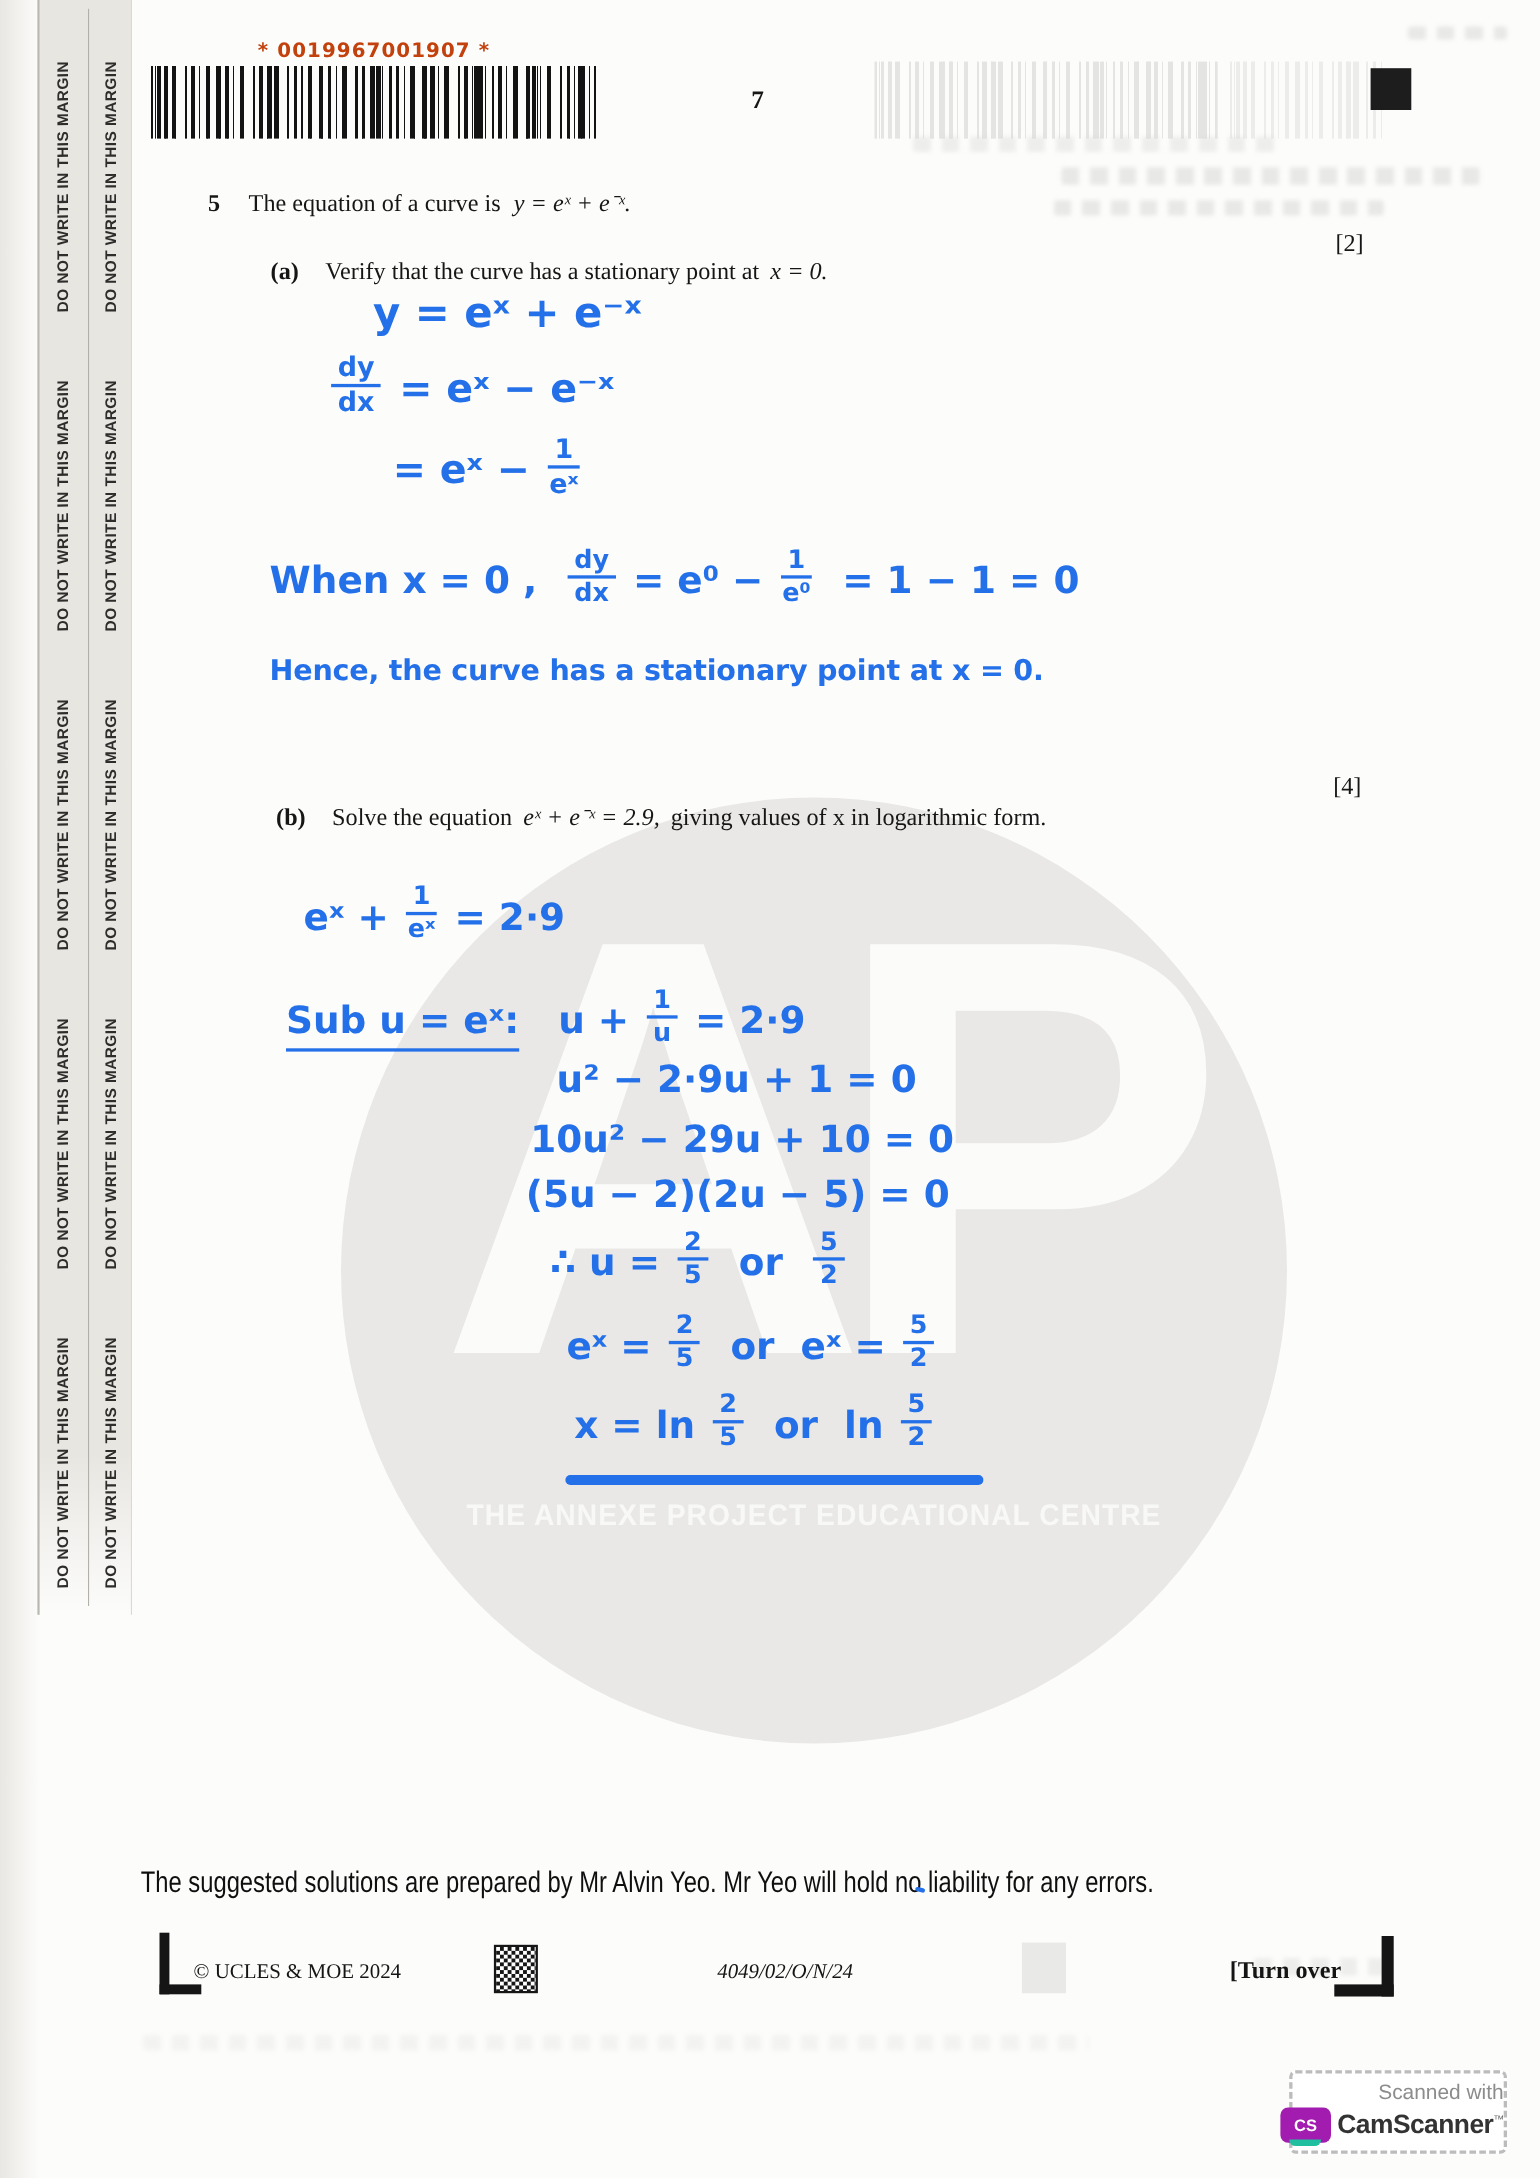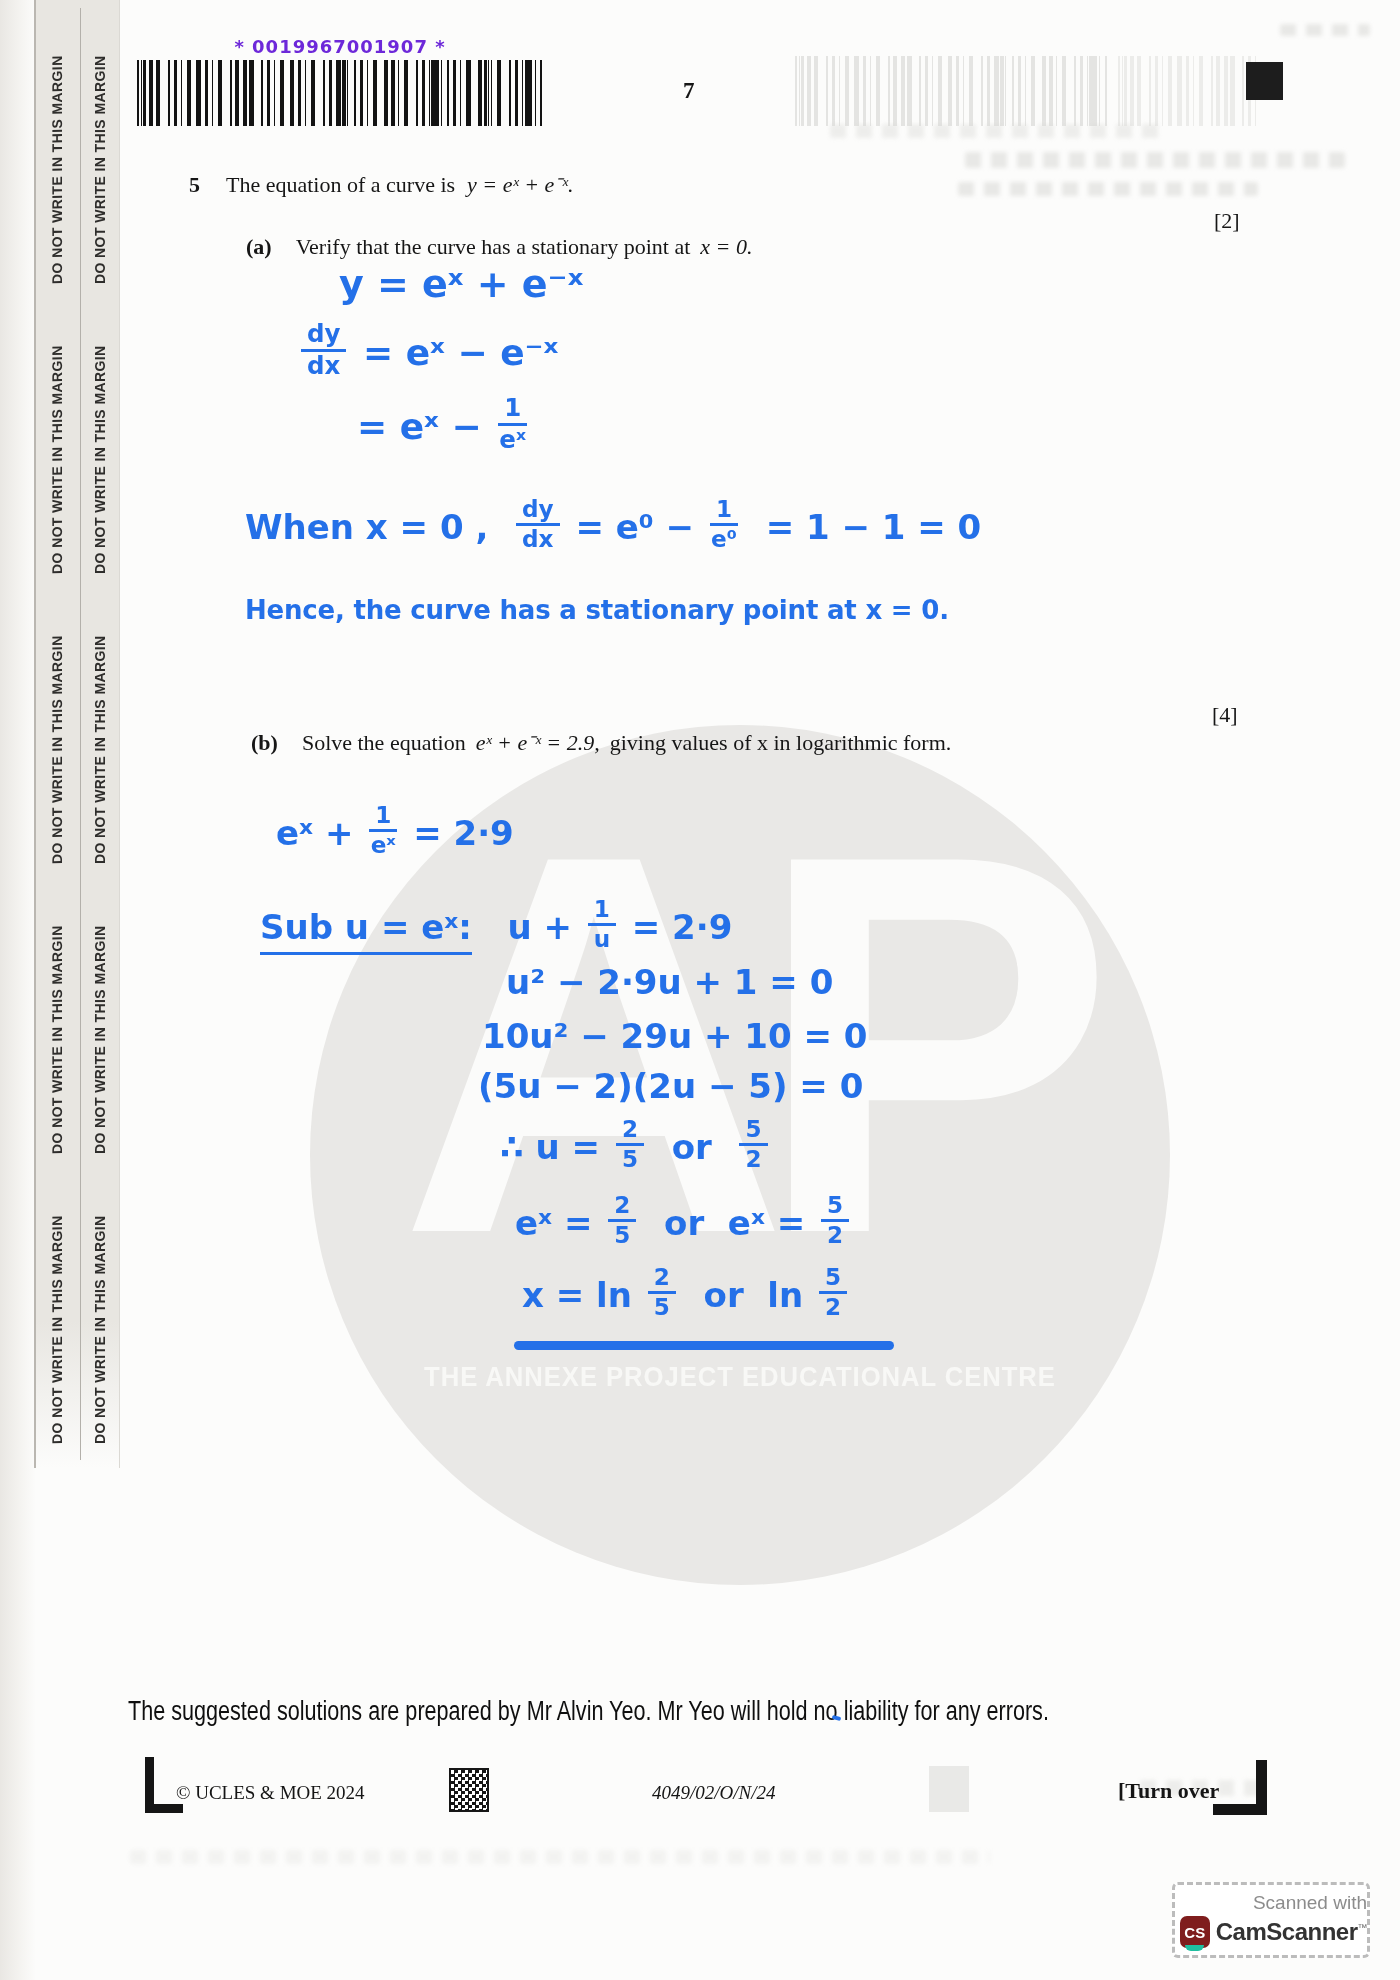--- a/index.html
+++ b/index.html
@@ -17,21 +17,21 @@
   .strip { position:absolute; top:8px; height:1452px; display:flex; flex-direction:column;
           align-items:center; gap:14px; }
   .strip-italic { left:1px; width:41px; font-style:italic; transform:skewY(-1deg); }
   .strip-regular { left:44px; width:41px; border-left:1px solid #b3b0aa; }
   .margin-text { writing-mode:vertical-rl; transform:rotate(180deg);
           font:700 14px/1.1 "Liberation Sans", sans-serif; letter-spacing:.4px;
           color:#2e2d2b; height:276px; white-space:nowrap; }
 
   
   .bc-label { position:absolute; left:137px; top:36px; width:406px; text-align:center;
-          font:700 18px "DejaVu Sans", sans-serif; letter-spacing:1px; color:#6d28d9; z-index:2; }
+          font:700 18px "DejaVu Sans", sans-serif; letter-spacing:1px; color:#c2410c; z-index:2; }
   .barcode { position:absolute; left:137px; top:60px; width:406px; height:66px; z-index:2;
           background-image:
             repeating-linear-gradient(90deg,#131313 0 2px,transparent 2px 6px,#131313 6px 9px,transparent 9px 13px,#131313 13px 14px,transparent 14px 19px,#131313 19px 23px,transparent 23px 31px),
             repeating-linear-gradient(90deg,transparent 0 4px,#131313 4px 5px,transparent 5px 12px,#131313 12px 16px,transparent 16px 22px,#131313 22px 23px,transparent 23px 29px,transparent 29px 47px); }
   .ghost-bc { position:absolute; top:56px; height:70px; opacity:.45; filter:blur(.4px); z-index:1;
           background-image:
             repeating-linear-gradient(90deg,#c9c8c5 0 2px,transparent 2px 6px,#c9c8c5 6px 9px,transparent 9px 13px,#c9c8c5 13px 14px,transparent 14px 19px,#c9c8c5 19px 23px,transparent 23px 31px),
             repeating-linear-gradient(90deg,transparent 0 4px,#c9c8c5 4px 5px,transparent 5px 12px,#c9c8c5 12px 16px,transparent 16px 22px,#c9c8c5 22px 23px,transparent 23px 29px,transparent 29px 47px); }
   .ghost-bc.g1 { left:795px; width:312px; }
   .ghost-bc.g2 { left:1118px; width:142px; opacity:.3; }
@@ -123,21 +123,21 @@
           background-size:7px 7px; border:2px solid #161616; }
   .faint-square { position:absolute; left:929px; top:1766px; width:40px; height:46px;
           background:#e4e4e2; opacity:.8; z-index:1; }
 
   
   .scan-badge { position:absolute; left:1172px; top:1882px; width:198px; height:76px;
           border:3px dashed #bcbcbc; border-radius:6px; background:#ffffff; z-index:4;
           display:flex; flex-direction:column; align-items:flex-end; justify-content:center; gap:2px; }
   .scan-line1 { font:400 19px "Liberation Sans", sans-serif; color:#8c8c8c; }
   .scan-row { display:flex; align-items:center; gap:6px; }
-  .cs-icon { position:relative; width:30px; height:32px; background:#7f1d1d; border-radius:7px;
+  .cs-icon { position:relative; width:46px; height:32px; background:#a21caf; border-radius:7px;
           display:flex; align-items:center; justify-content:center;
           font:800 15px "Liberation Sans", sans-serif; color:#ffffff; }
   .cs-icon::after { content:""; position:absolute; bottom:-3px; left:18%; width:64%; height:6px;
           background:var(--scanner_teal,#1fbfa0); border-radius:0 0 8px 8px; }
   .scan-name { font:700 24px "Liberation Sans", sans-serif; color:#333333; letter-spacing:-.5px; }
   .scan-tm { font:400 10px "Liberation Sans", sans-serif; color:#666; vertical-align:super; }
 </style>
 </head>
 <body>
 

